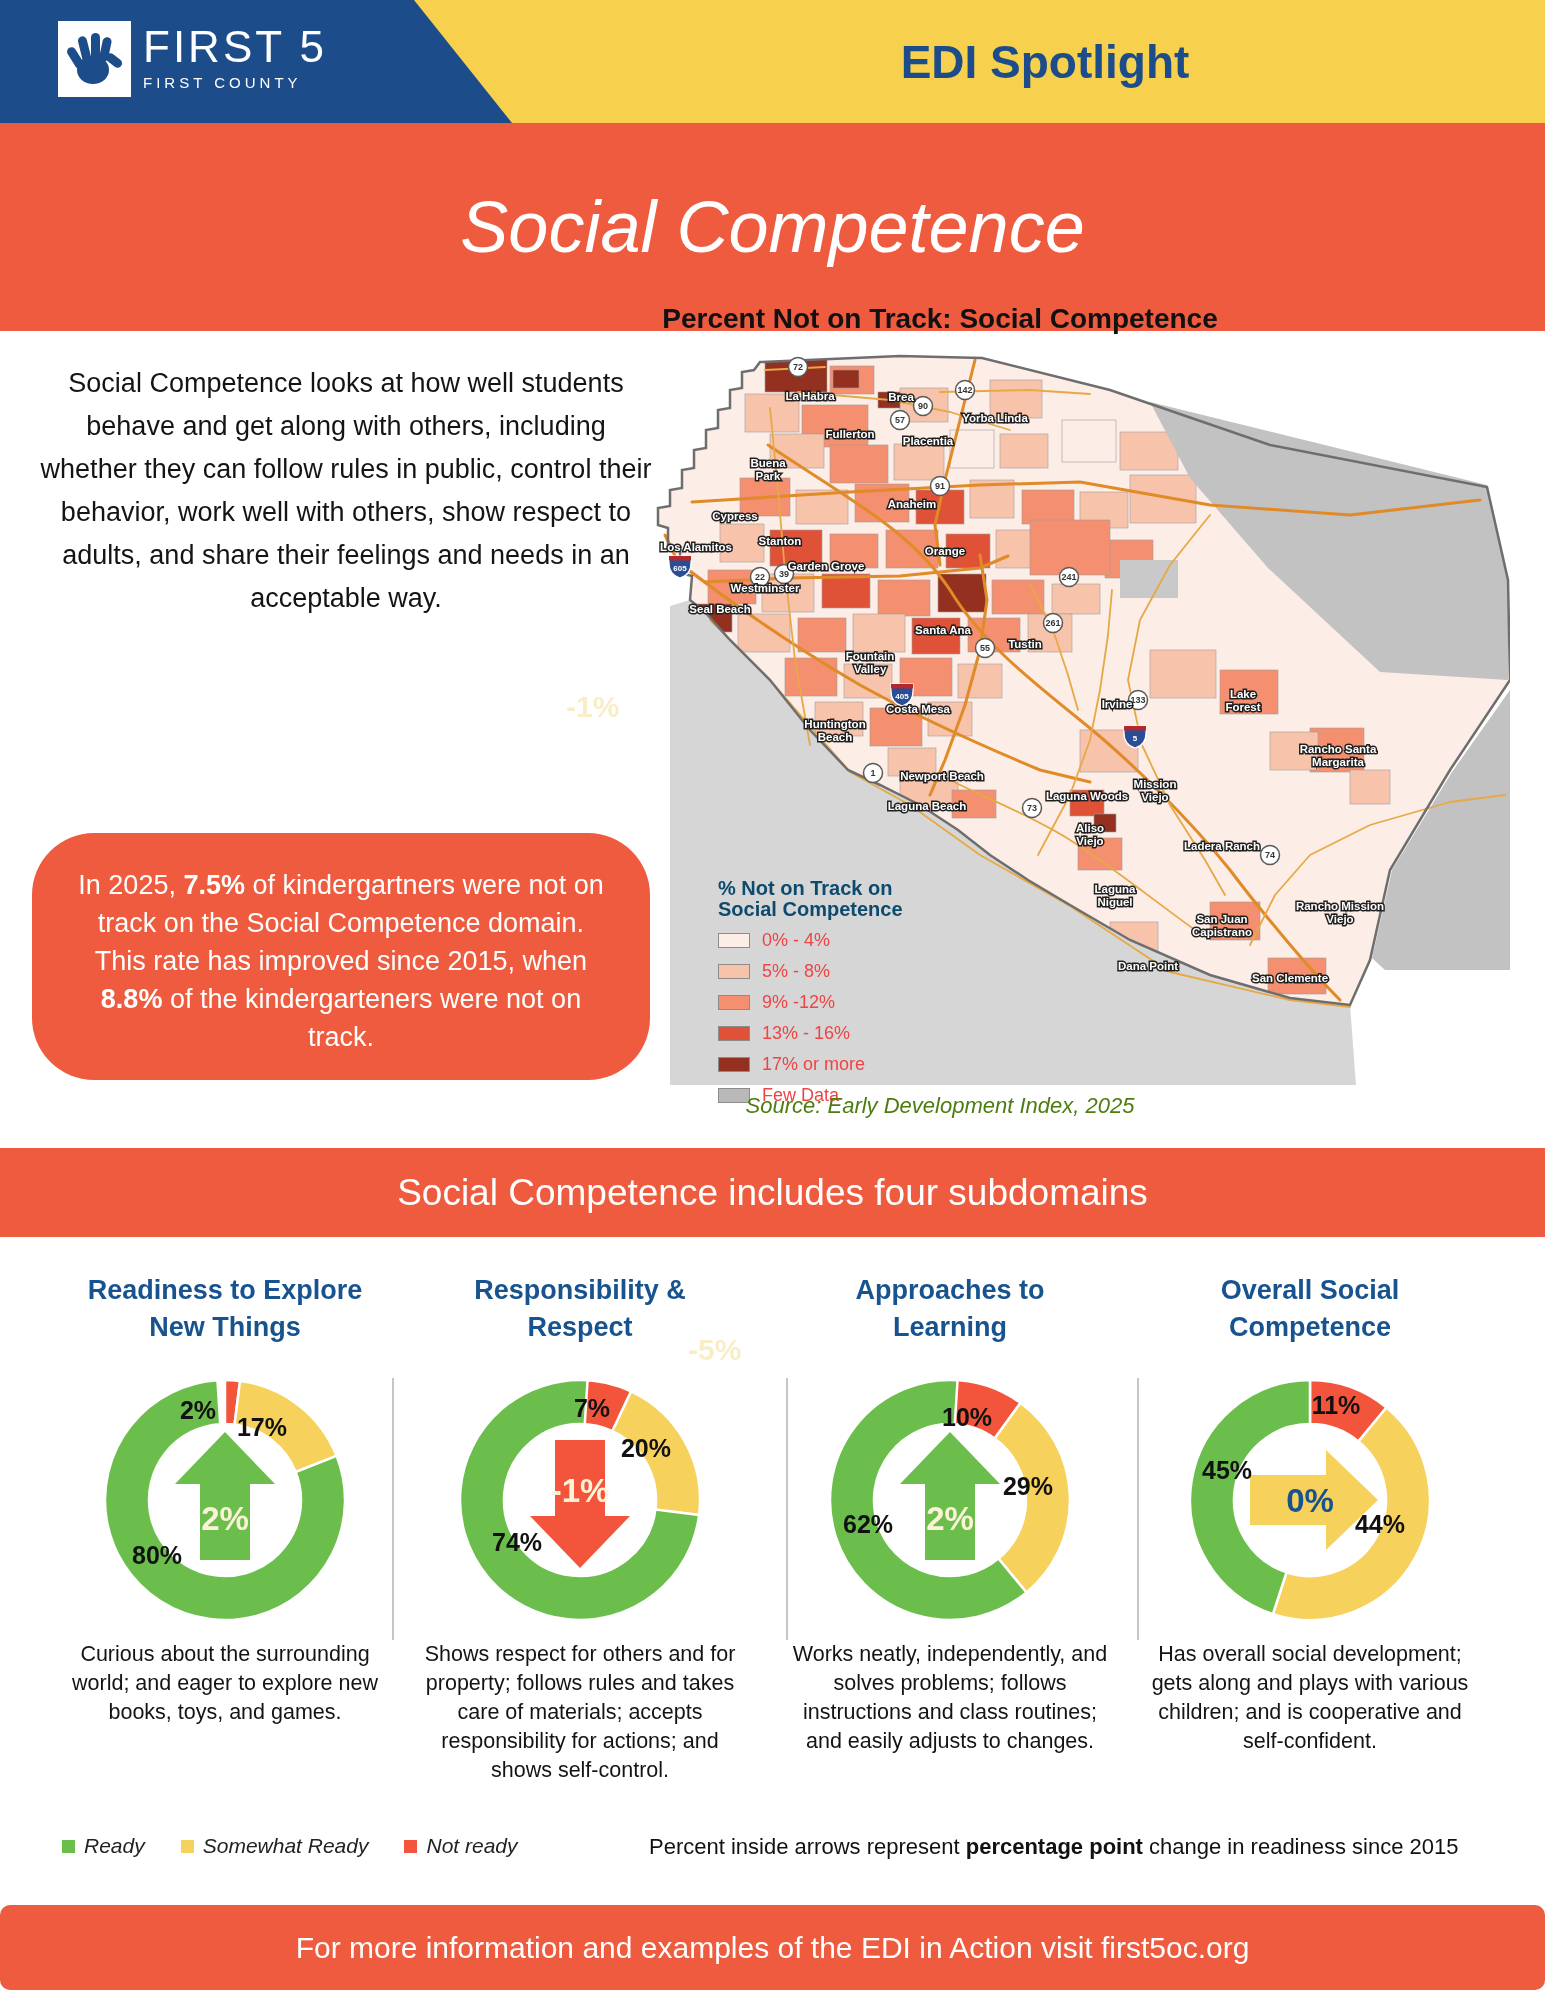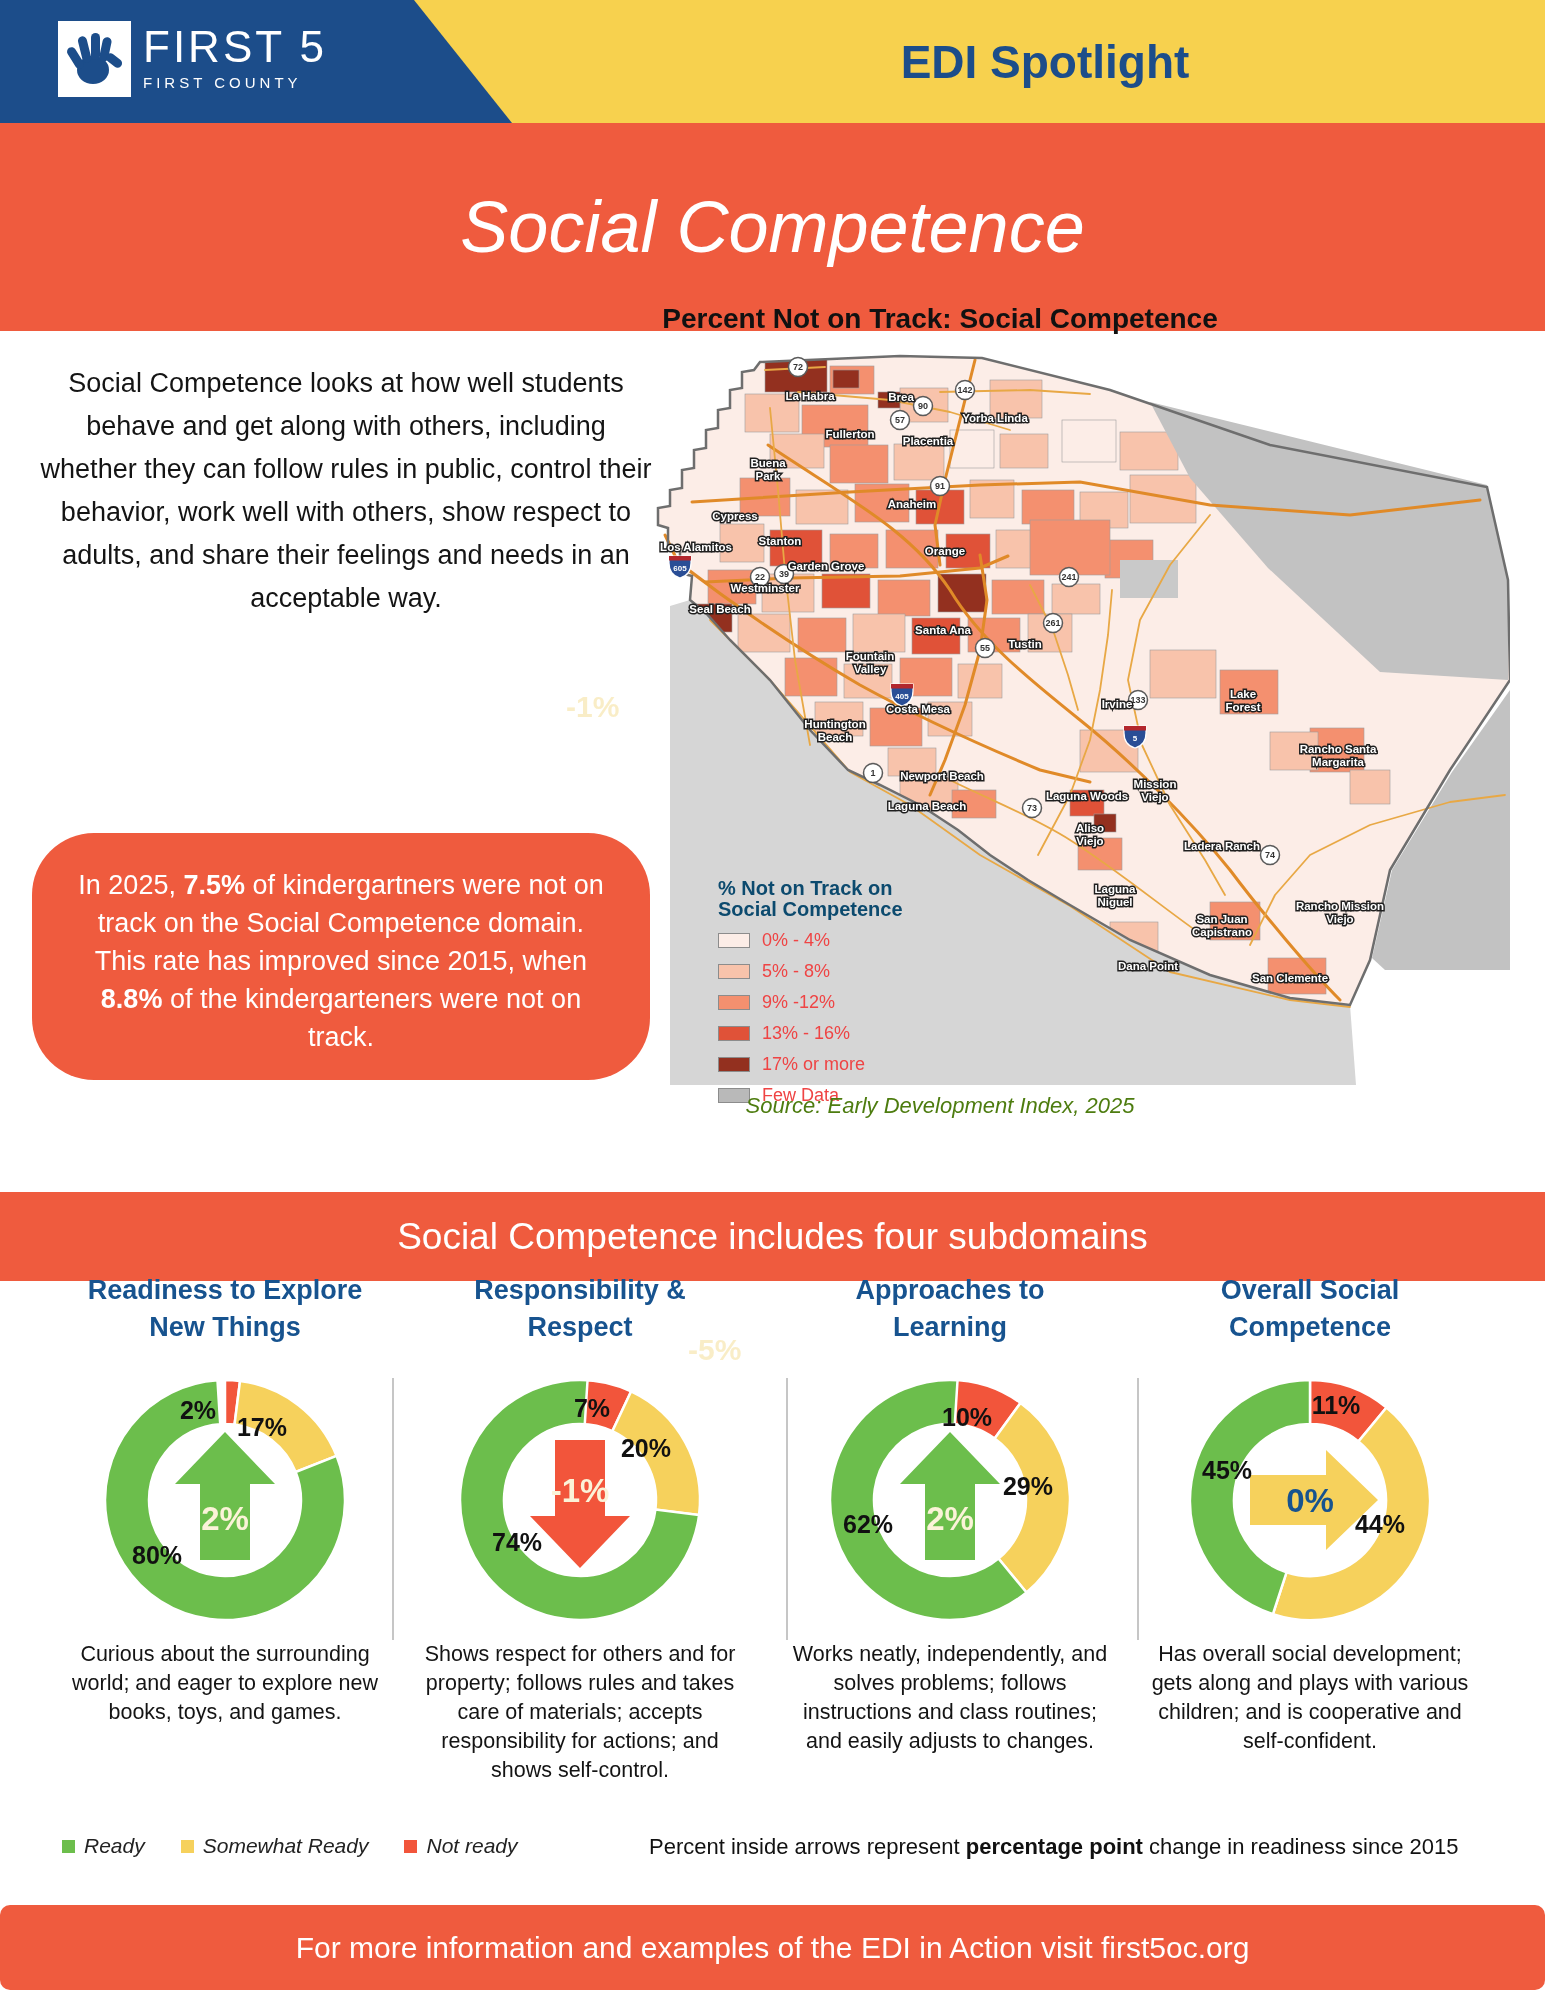--- a/index.html
+++ b/index.html
@@ -36,21 +36,21 @@
   .map-legend { position:absolute; left:68px; top:528px; width:280px; }
   .map-legend .lg-title { font-size:20px; font-weight:700; color:#0c4a6e; line-height:21px; width:200px; }
   .lg-row { display:flex; align-items:center; margin-top:10px; }
   .lg-swatch { width:32px; height:15px; border:1px solid #8c8c8c; margin-right:12px; flex:none; }
   .lg-label { font-size:18px; color:#ef4444; }
   .map-source { position:absolute; left:590px; top:1093px; width:700px; text-align:center; font-style:italic; font-size:22px; color:#4d7c0f; }
 
   .watermark { position:absolute; color:#F9ECC2; font-weight:700; font-size:30px; opacity:0.9; }
 
   
-  .band2 { position:absolute; left:0; top:1148px; width:1545px; height:89px; background:#EF5B3E; display:flex; align-items:center; justify-content:center;margin-top:44px; }
+  .band2 { position:absolute; left:0; top:1148px; width:1545px; height:89px; background:#EF5B3E; display:flex; align-items:center; justify-content:center; }
   .band2 div { color:#fff; font-size:37px; font-weight:400; }
 
   
   .subcol { position:absolute; top:1272px; width:340px; display:flex; flex-direction:column; align-items:center; }
   .subcol .col-title { color:#17538F; font-size:27px; font-weight:700; text-align:center; line-height:37px; height:86px; }
   .subcol svg.donut { width:260px; height:260px; margin-top:12px; }
   .subcol .desc { margin-top:10px; width:334px; text-align:center; font-size:21.5px; line-height:29px; color:#141414; }
   .divider { position:absolute; top:1378px; width:2px; height:262px; background:#c6c6c6; }
 
   

